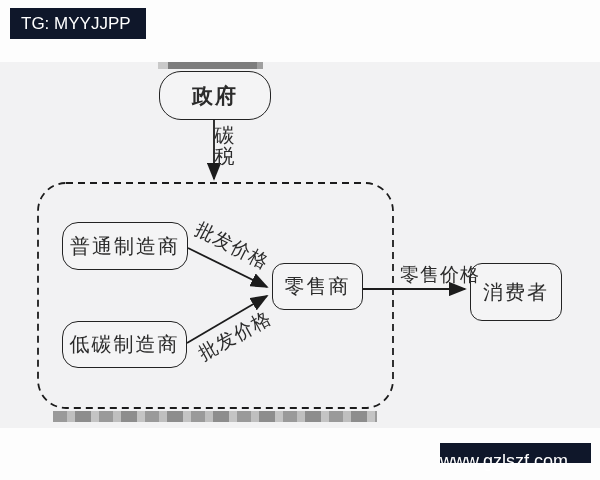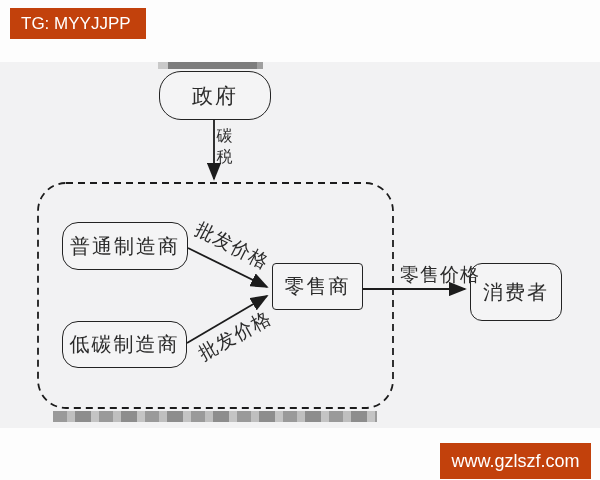--- a/index.html
+++ b/index.html
@@ -7,37 +7,36 @@
     position: relative;
     width: 600px;
     height: 480px;
     background: #fdfdfd;
     overflow: hidden;
     font-family: "DejaVu Serif", "Liberation Serif", serif;
     color: #2b2b2b;
   }
   .badge {
     position: absolute;
-    background: #c2410c;
+    background: #0f172a;
     color: #ffffff;
     font-family: "Liberation Sans", "DejaVu Sans", sans-serif;
     font-size: 17px;
   }
   .badge-top {
     left: 10px; top: 8px;
     width: 136px; height: 31px;
     line-height: 31px;
     padding-left: 11px;
     box-sizing: border-box;
   }
   .badge-bottom {
     left: 440px; top: 443px;
-    width: 151px; height: 36px;
+    width: 151px; height: 20px;
     line-height: 36px;
-    text-align: center;
     font-size: 18px;
   }
   .canvas {
     position: absolute;
     left: 0; top: 62px;
     width: 600px; height: 366px;
     background: #f2f2f3;
   }
   .strip-top {
     position: absolute;
@@ -64,36 +63,36 @@
     box-sizing: border-box;
     background: #f4f4f5;
     border: 1.7px solid #232323;
     display: flex;
     align-items: center;
     justify-content: center;
     font-size: 20px;
     letter-spacing: 2px;
     white-space: nowrap;
   }
-  .node-government { left: 159px; top: 9px;  width: 112px; height: 49px; border-radius: 22px; font-size: 21px; }
+  .node-government { left: 159px; top: 9px;  width: 112px; height: 49px; border-radius: 22px; font-size: 21px; font-weight: bold; }
   .node-ordinary   { left: 62px;  top: 160px; width: 126px; height: 48px; border-radius: 16px; }
   .node-lowcarbon  { left: 62px;  top: 259px; width: 125px; height: 47px; border-radius: 16px; }
-  .node-retailer   { left: 272px; top: 201px; width: 91px;  height: 47px; border-radius: 4px; }
+  .node-retailer   { left: 272px; top: 201px; width: 91px;  height: 47px; border-radius: 12px; }
   .node-consumer   { left: 470px; top: 201px; width: 92px;  height: 58px; border-radius: 12px; }
   .edge-label {
     position: absolute;
     font-size: 19px;
     letter-spacing: 1px;
     white-space: nowrap;
     color: #2b2b2b;
   }
   .label-carbon-tax {
     left: 213px; top: 63px;
     width: 24px;
-    font-size: 16px;
+    font-size: 20px;
     line-height: 21px;
     word-break: break-all;
     white-space: normal;
     text-align: center;
   }
   .label-wholesale-top {
     left: 185px; top: 171px;
     width: 94px; text-align: center;
     transform: rotate(27deg);
   }

